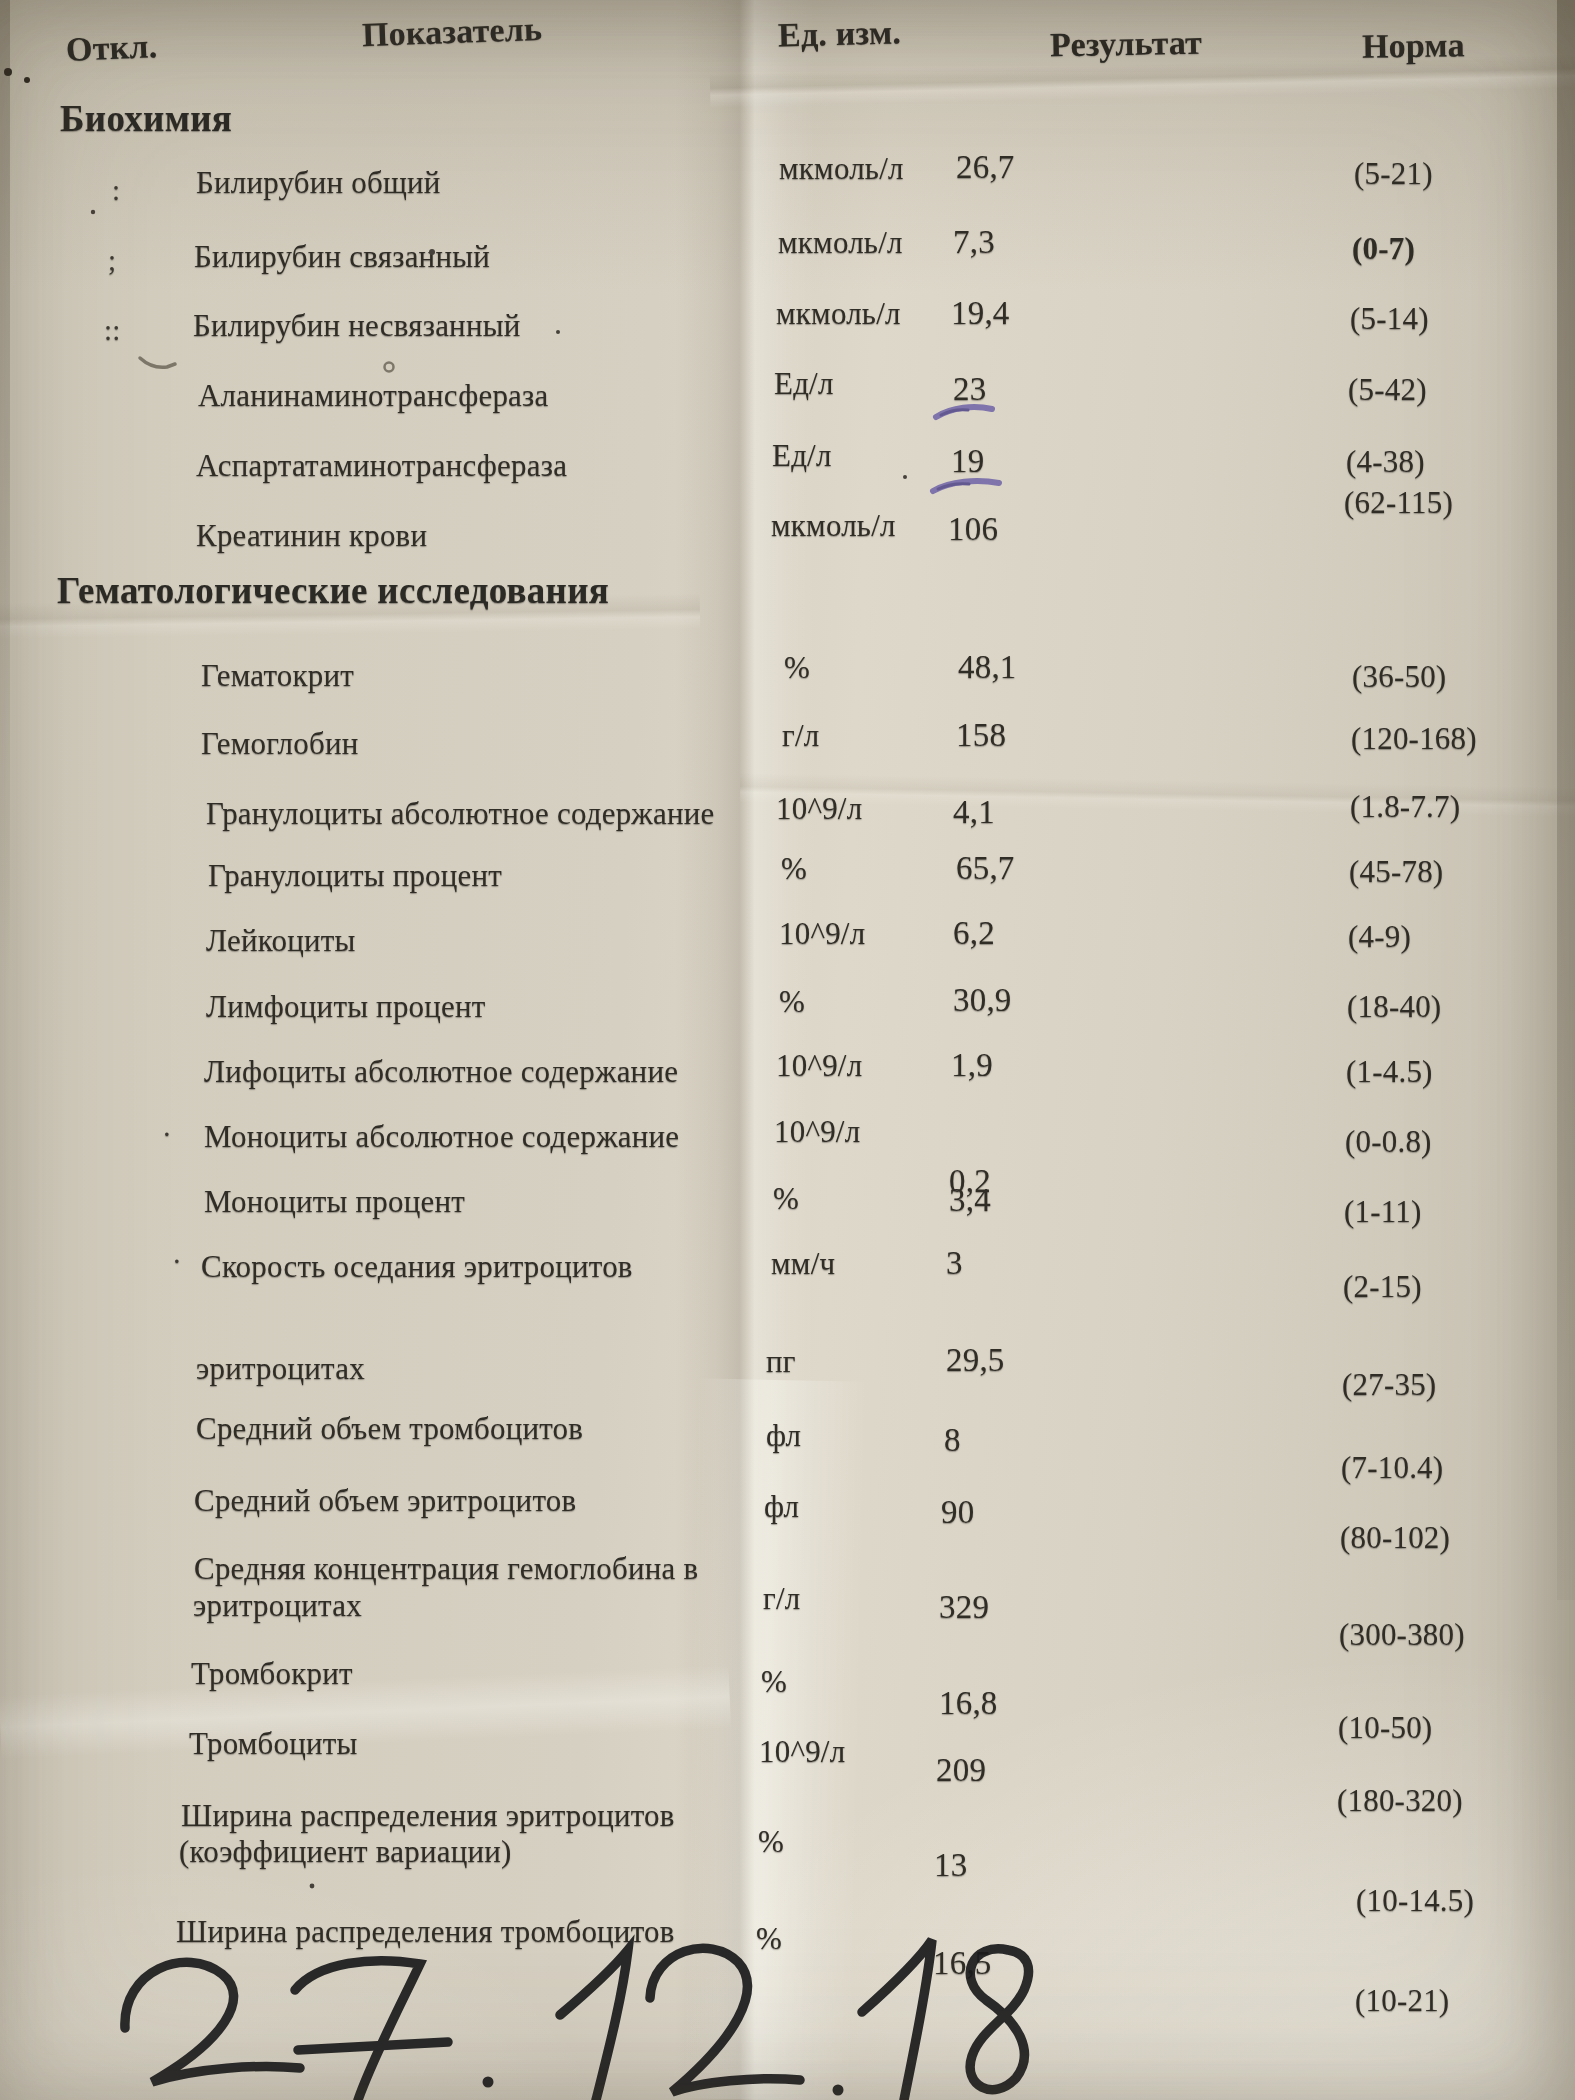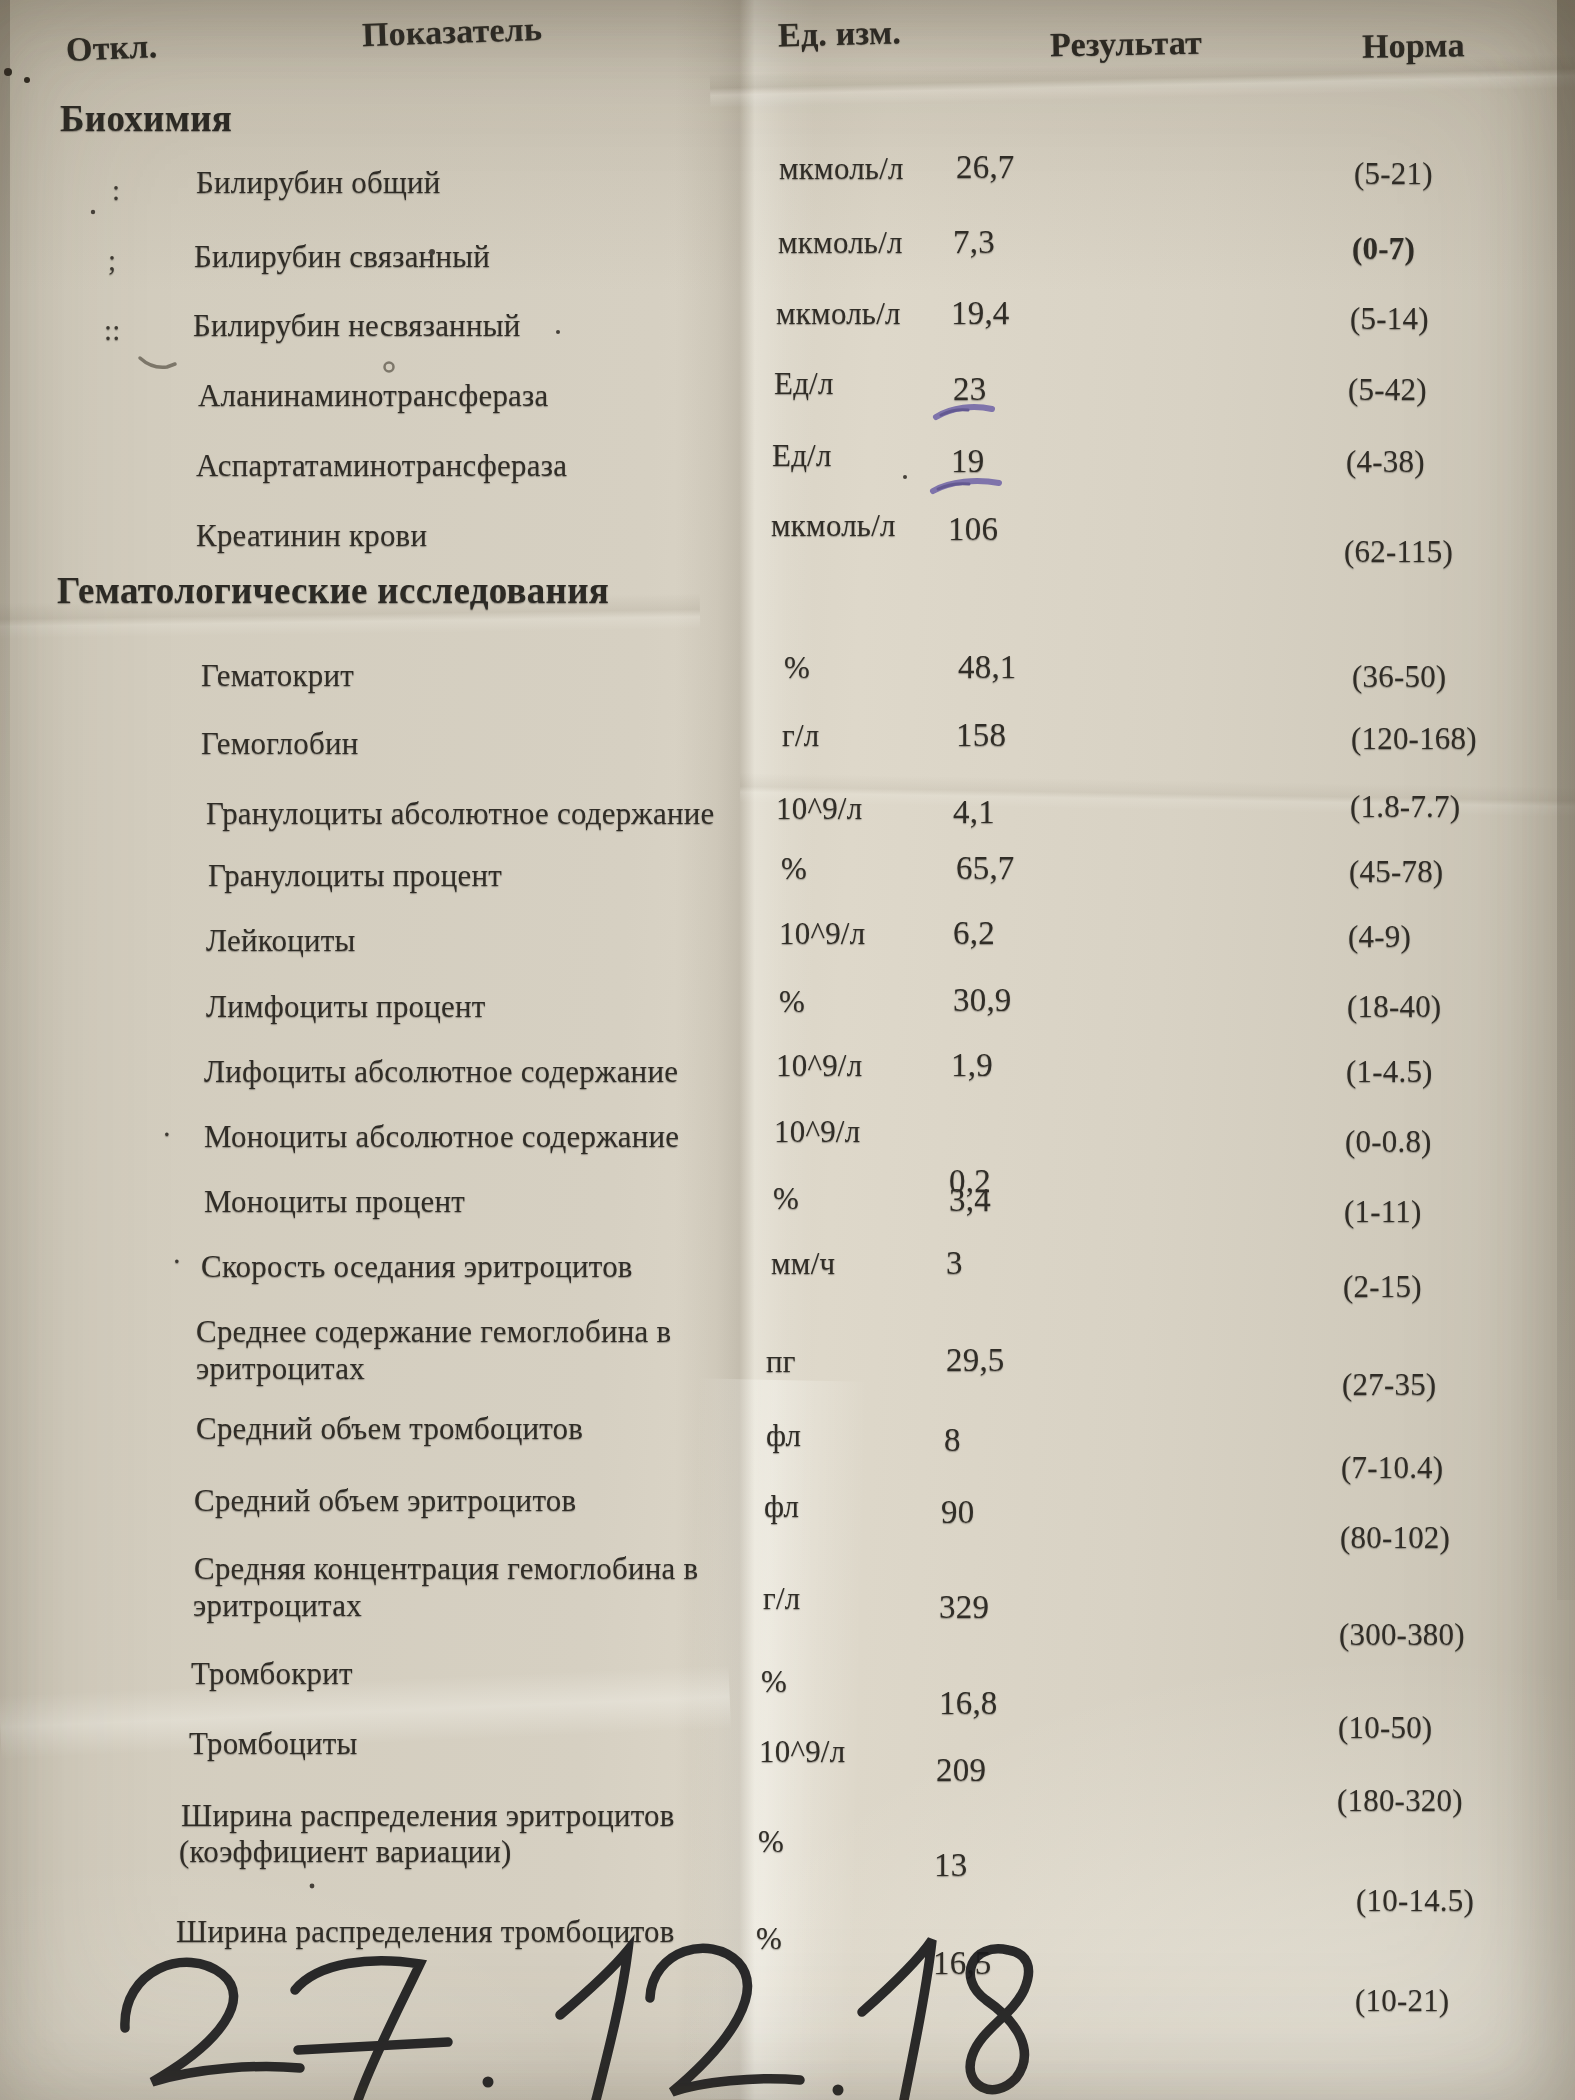--- a/index.html
+++ b/index.html
@@ -122,21 +122,21 @@
     <div class="cell unit" style="left: 774px; top: 368px;">Ед/л</div>
     <div class="cell res" style="left: 953px; top: 372px;">23</div>
     <div class="cell norm" style="left: 1348px; top: 374px;">(5-42)</div>
     <div class="cell label" style="left: 196px; top: 450px;">Аспартатаминотрансфераза</div>
     <div class="cell unit" style="left: 772px; top: 440px;">Ед/л</div>
     <div class="cell res" style="left: 951px; top: 444px;">19</div>
     <div class="cell norm" style="left: 1346px; top: 446px;">(4-38)</div>
     <div class="cell label" style="left: 196px; top: 520px;">Креатинин крови</div>
     <div class="cell unit" style="left: 771px; top: 510px;">мкмоль/л</div>
     <div class="cell res" style="left: 948px; top: 512px;">106</div>
-    <div class="cell norm" style="left: 1344px; top: 536px;">(62-115)</div>
+    <div class="cell norm" style="left: 1344px; top: 487px;">(62-115)</div>
     <div class="cell label" style="left: 201px; top: 660px;">Гематокрит</div>
     <div class="cell unit" style="left: 784px; top: 652px;">%</div>
     <div class="cell res" style="left: 958px; top: 650px;">48,1</div>
     <div class="cell norm" style="left: 1352px; top: 653px; margin-top: 8px;">(36-50)</div>
     <div class="cell label" style="left: 201px; top: 728px;">Гемоглобин</div>
     <div class="cell unit" style="left: 782px; top: 720px;">г/л</div>
     <div class="cell res" style="left: 956px; top: 718px;">158</div>
     <div class="cell norm" style="left: 1351px; top: 723px;">(120-168)</div>
     <div class="cell label" style="left: 206px; top: 798px;">Гранулоциты абсолютное содержание</div>
     <div class="cell unit" style="left: 776px; top: 793px;">10^9/л</div>
@@ -165,21 +165,20 @@
     <div class="cell dev" style="left: 162px; top: 1119px;">·</div>
     <div class="cell label" style="left: 204px; top: 1186px;">Моноциты процент</div>
     <div class="cell unit" style="left: 773px; top: 1183px;">%</div>
     <div class="cell res" style="left: 949px; top: 1183px;">3,4</div>
     <div class="cell norm" style="left: 1344px; top: 1196px;">(1-11)</div>
     <div class="cell label" style="left: 201px; top: 1251px;">Скорость оседания эритроцитов</div>
     <div class="cell unit" style="left: 771px; top: 1248px;">мм/ч</div>
     <div class="cell res" style="left: 946px; top: 1246px;">3</div>
     <div class="cell norm" style="left: 1343px; top: 1271px;">(2-15)</div>
     <div class="cell dev" style="left: 172px; top: 1246px;">·</div>
-    <div class="cell label" style="left: 196px; top: 1316px;">Среднее содержание гемоглобина в</div>
     <div class="cell label" style="left: 196px; top: 1353px;">эритроцитах</div>
     <div class="cell unit" style="left: 766px; top: 1346px;">пг</div>
     <div class="cell res" style="left: 946px; top: 1343px;">29,5</div>
     <div class="cell norm" style="left: 1342px; top: 1369px;">(27-35)</div>
     <div class="cell label" style="left: 196px; top: 1413px;">Средний объем тромбоцитов</div>
     <div class="cell unit" style="left: 766px; top: 1420px;">фл</div>
     <div class="cell res" style="left: 944px; top: 1423px;">8</div>
     <div class="cell norm" style="left: 1341px; top: 1452px;">(7-10.4)</div>
     <div class="cell label" style="left: 194px; top: 1485px;">Средний объем эритроцитов</div>
     <div class="cell unit" style="left: 764px; top: 1491px;">фл</div>

